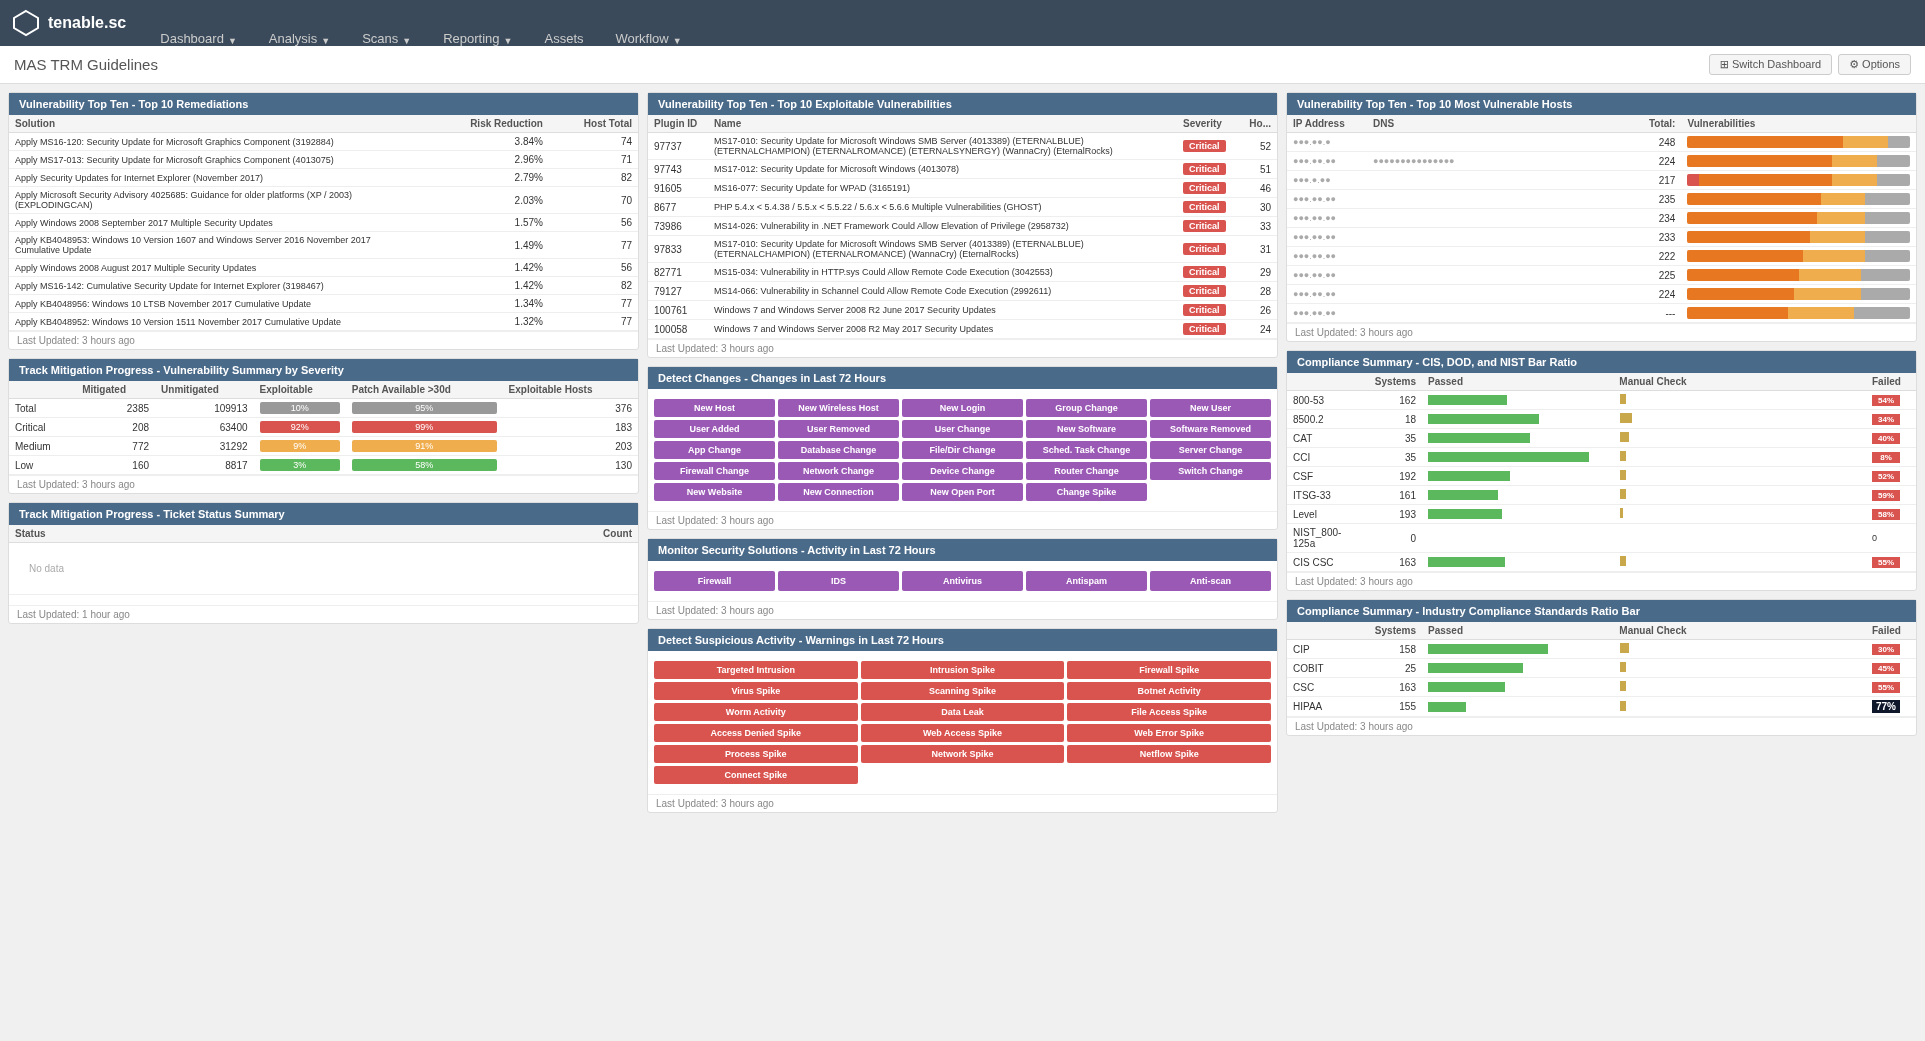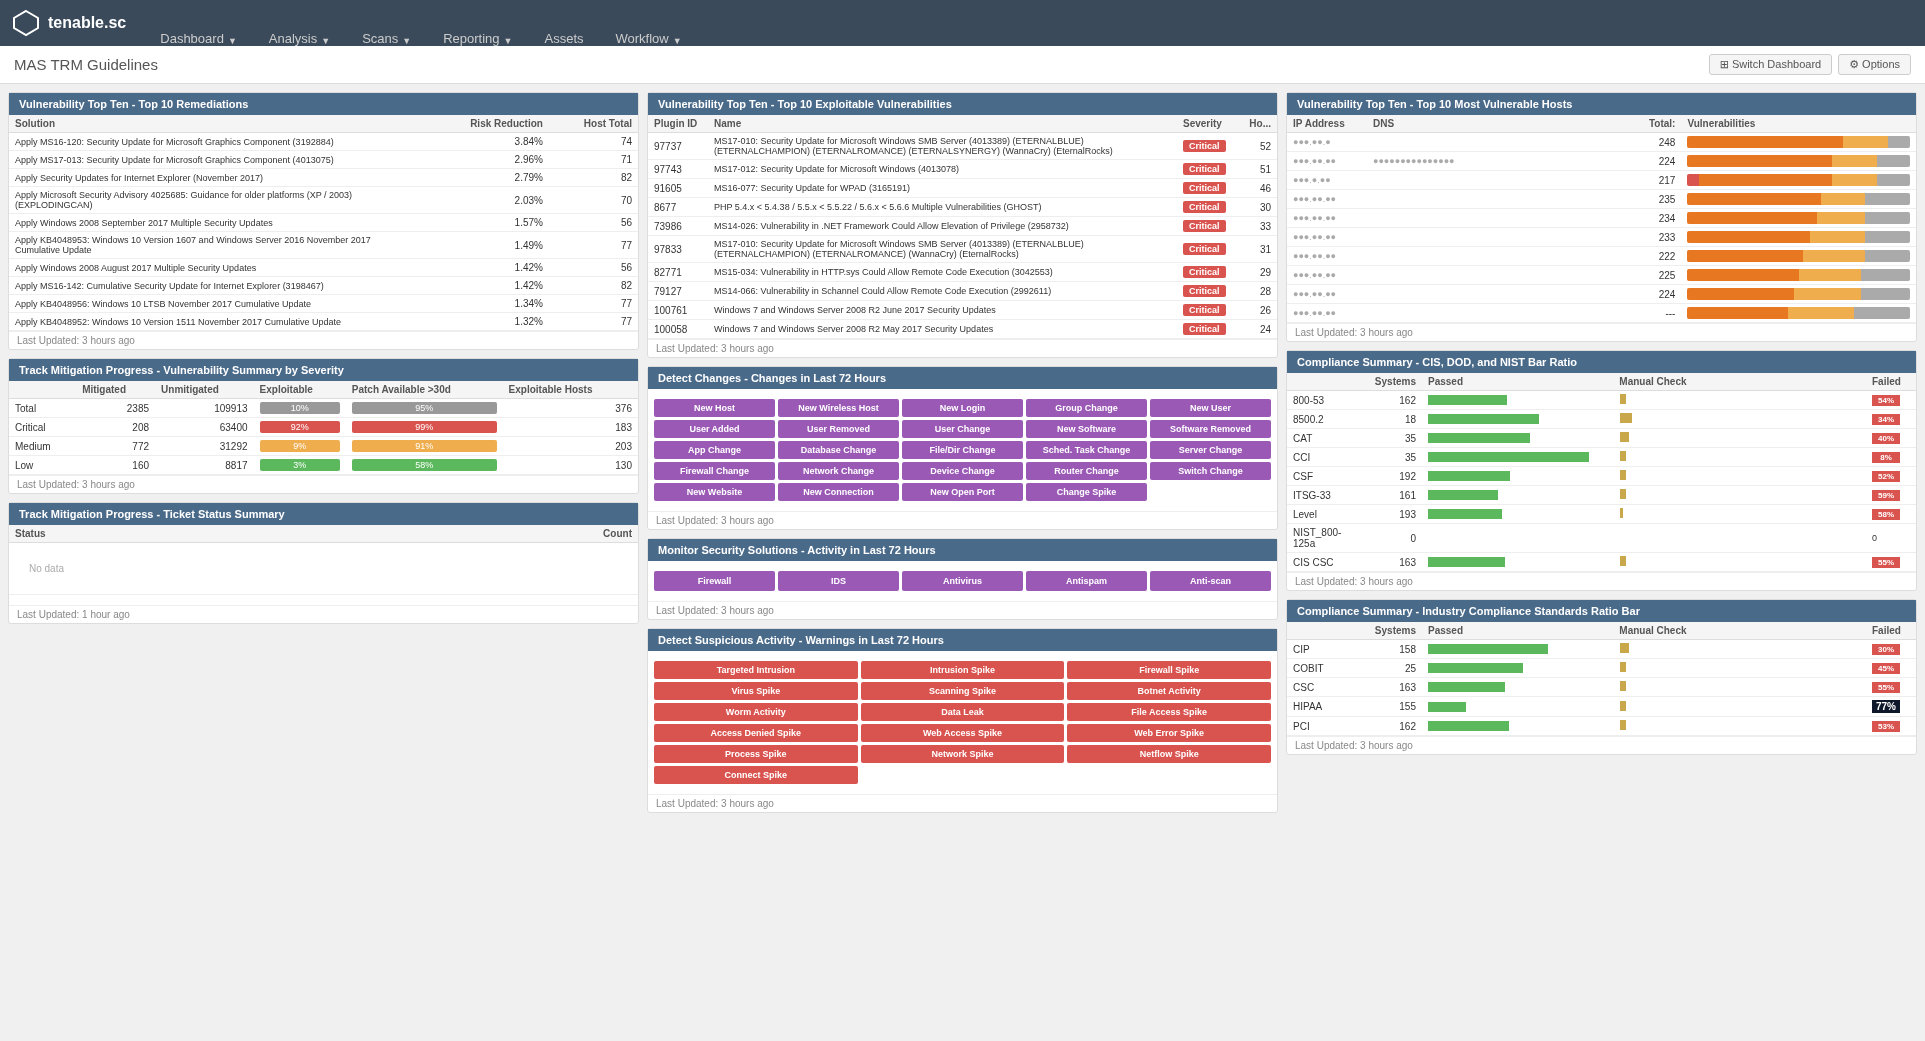--- a/index.html
+++ b/index.html
@@ -872,35 +872,20 @@
           <div style="width:21%;background:#5cb85c;height:10px;display:inline-block;"></div>
         </div>
       </td>
       <td>
         <div style="width:6px;background:#c8a84b;height:10px;display:inline-block;margin-left:1px;"></div>
       </td>
       <td>
         <div style="background:#0f172a;color:#fff;font-size:10px;font-weight:bold;padding:1px 3px;display:inline-block;min-width:28px;text-align:center;">77%</div>
       </td>
     </tr>
-              <tr>
-      <td>PCI</td>
-      <td class="text-right">162</td>
-      <td style="min-width:60px;">
-        <div style="display:flex;align-items:center;gap:1px;">
-          <div style="width:45%;background:#5cb85c;height:10px;display:inline-block;"></div>
-        </div>
-      </td>
-      <td>
-        <div style="width:6px;background:#c8a84b;height:10px;display:inline-block;margin-left:1px;"></div>
-      </td>
-      <td>
-        <div style="background:#d9534f;color:#fff;font-size:8px;font-weight:bold;padding:1px 3px;display:inline-block;min-width:28px;text-align:center;">53%</div>
-      </td>
-    </tr>
             </tbody>
         </table>
       </div>
       <div class="panel-footer">Last Updated: 3 hours ago</div>
     </div>
 
   </div>
 
 </div>
 

